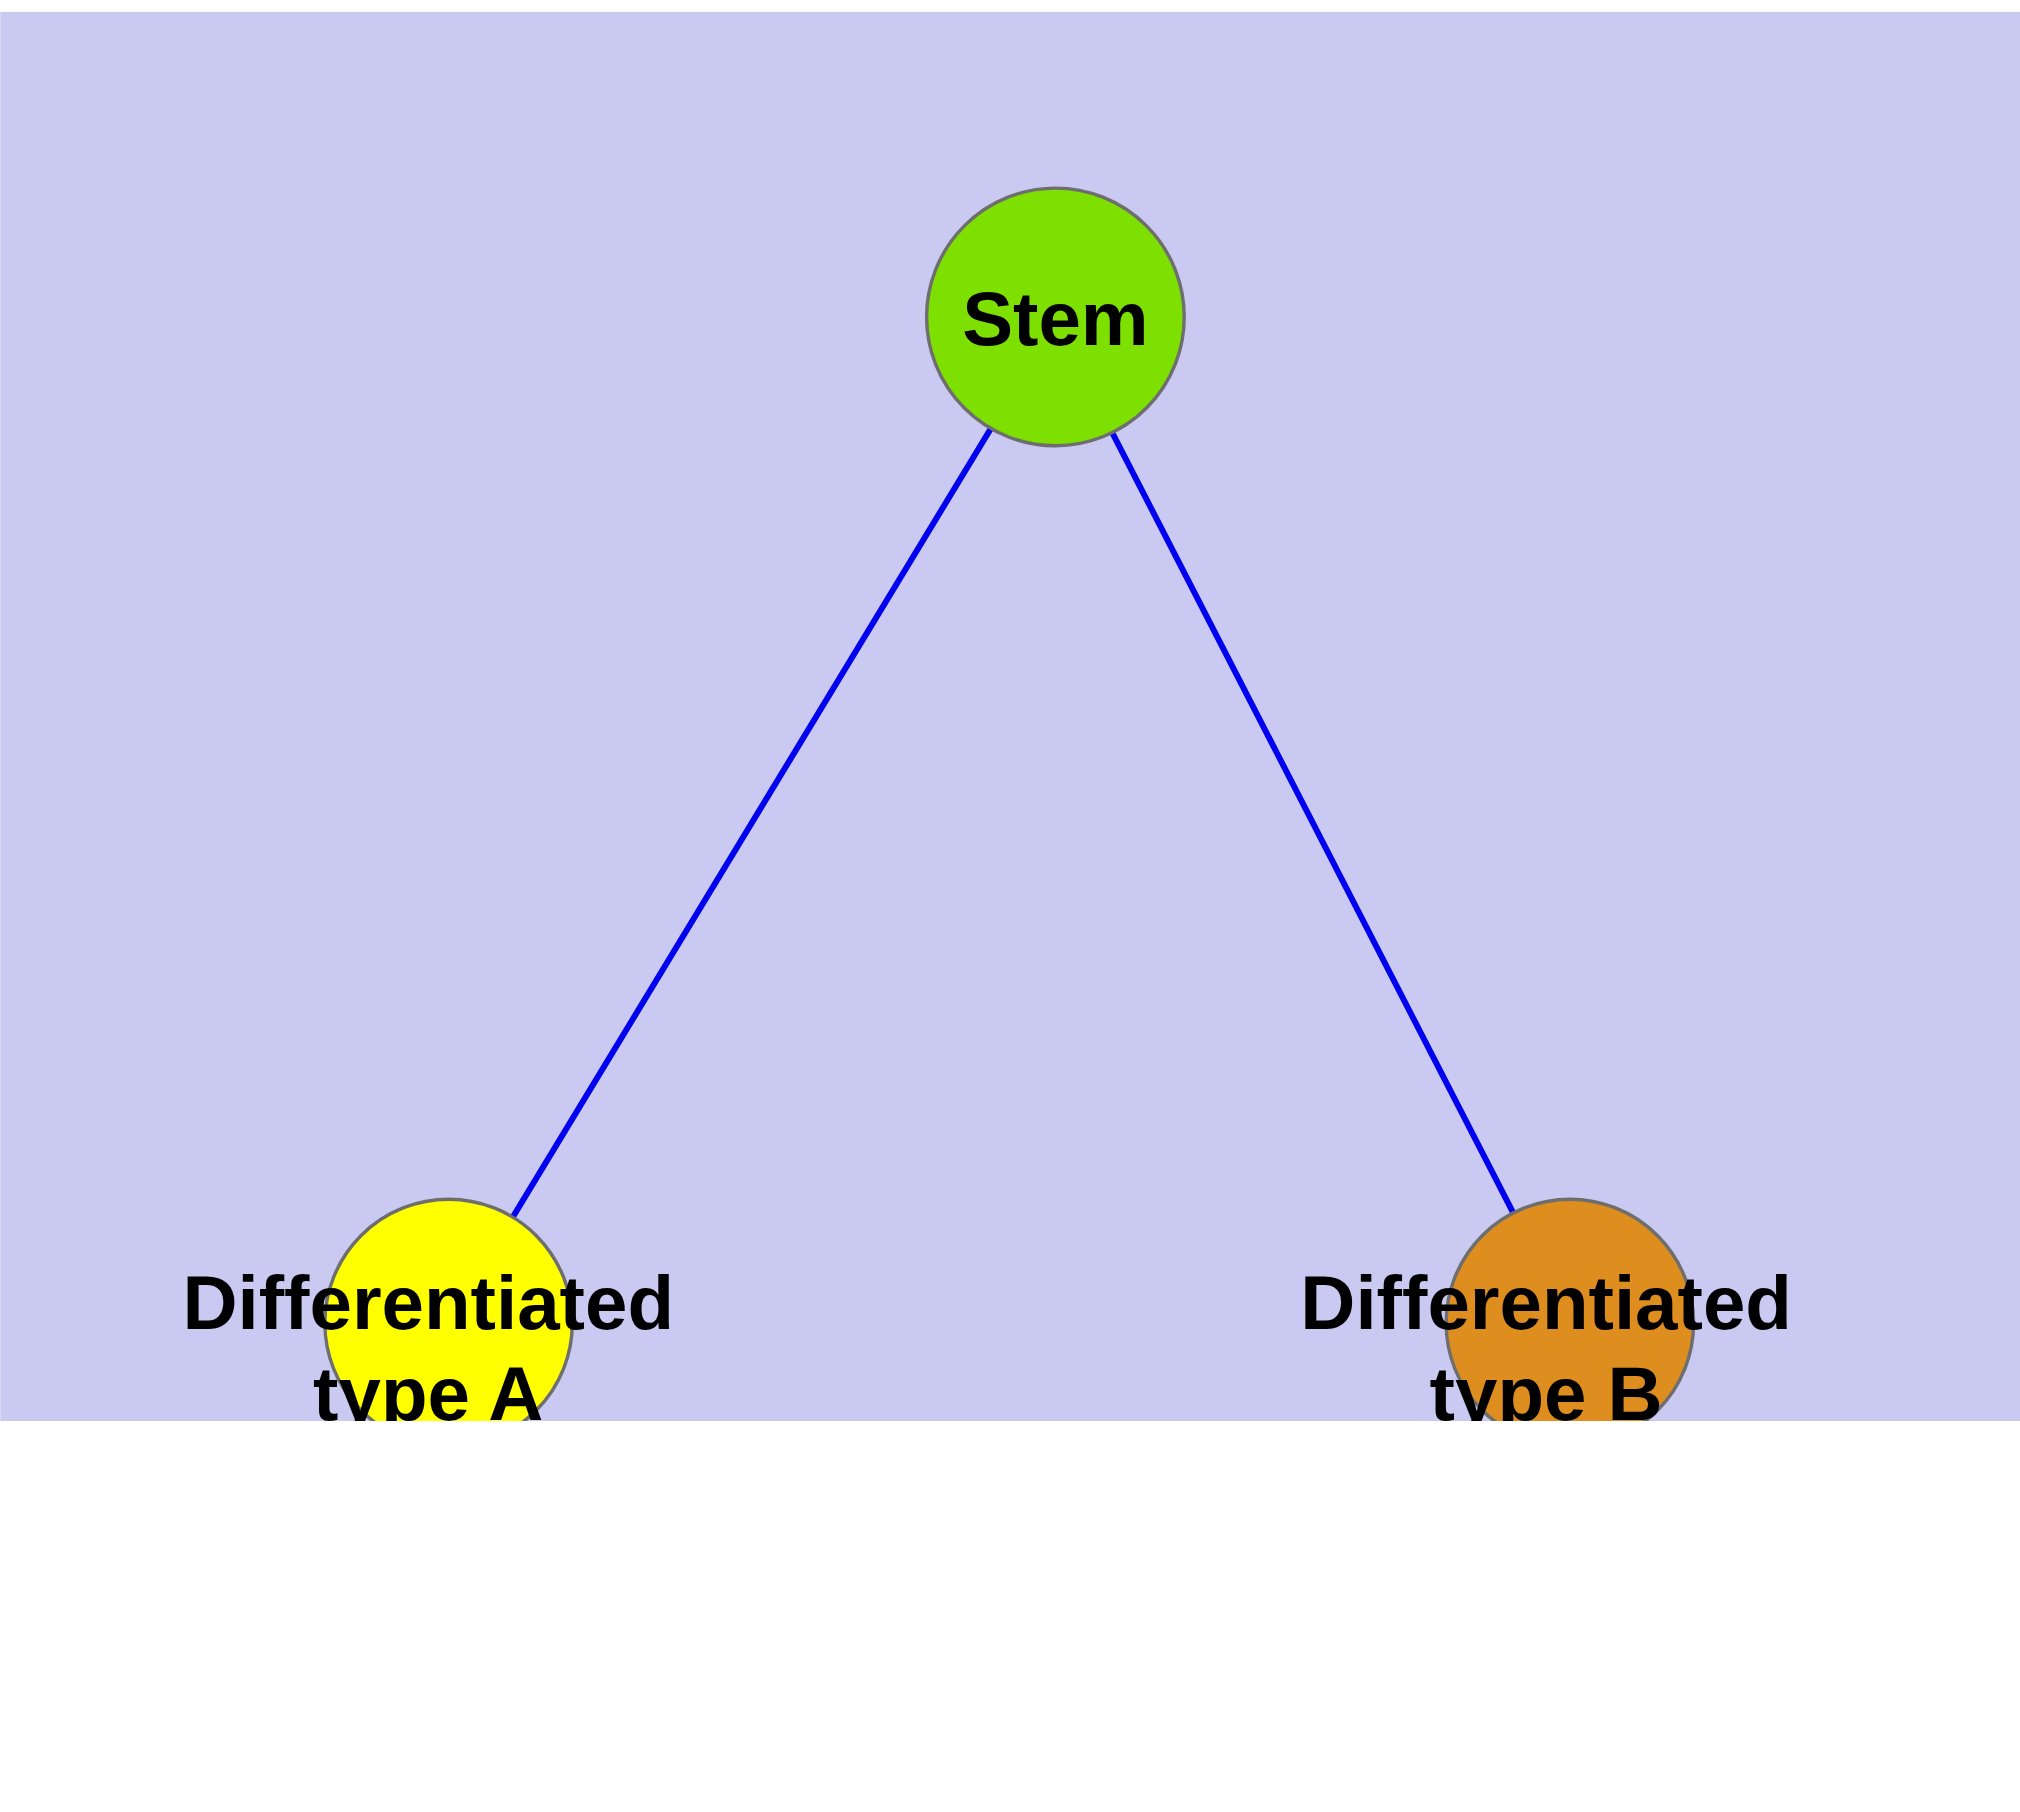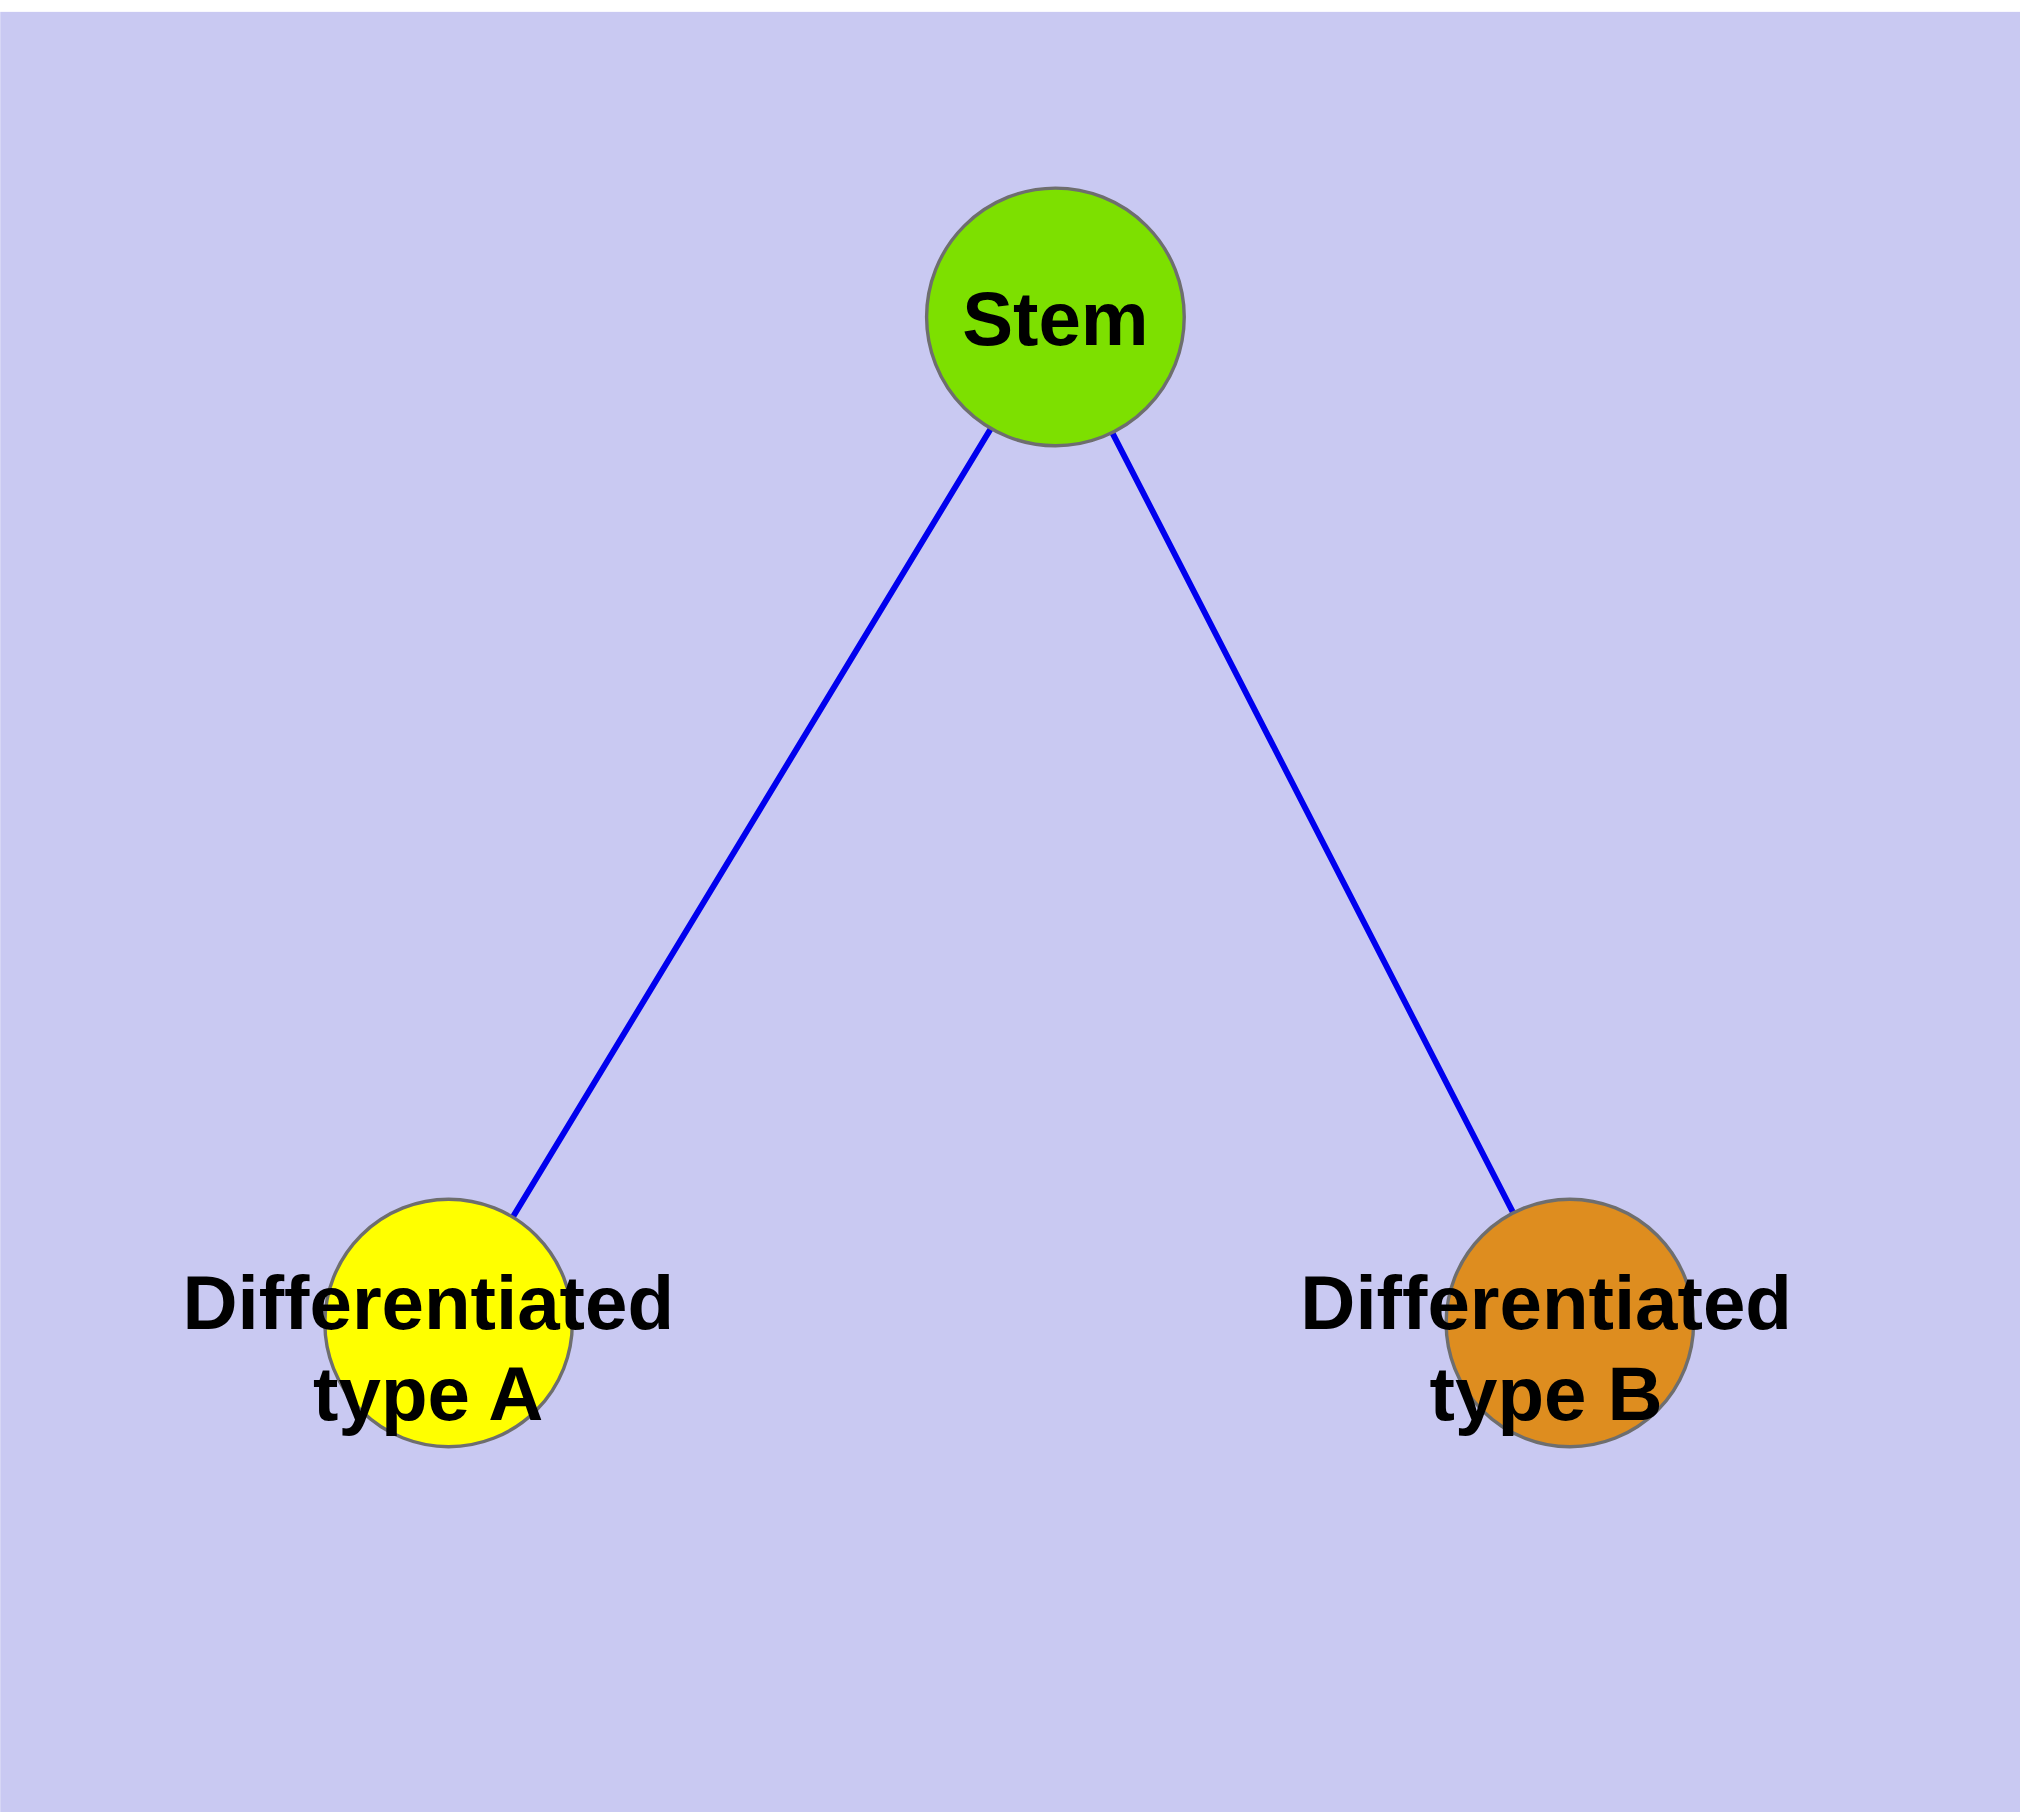--- a/index.html
+++ b/index.html
@@ -3,21 +3,21 @@
 <meta charset="utf-8">
 <style>
   html, body {
     margin: 0;
     padding: 0;
     background: #ffffff;
   }
   .stage {
     position: relative;
     width: 2021px;
-    height: 1812px;
+    height: 1421px;
     overflow: hidden;
   }
   svg {
     display: block;
   }
   .node-circle {
     stroke-width: 4px;
   }
   .edge-line {
     stroke-width: 7px;

